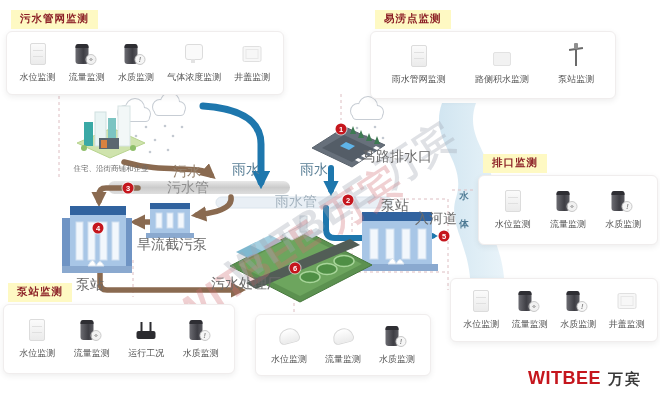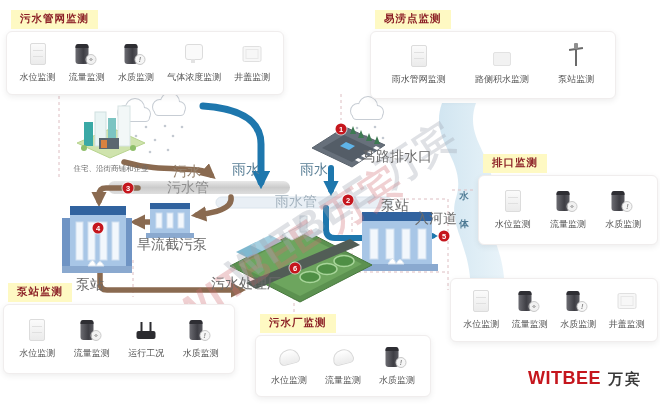--- a/index.html
+++ b/index.html
@@ -383,21 +383,20 @@
     <div class="p-item">
       <span class="icn">
             <i class="ic ic-cyl alert"></i>
           </span>
       <span class="p-label">水质监测</span>
         </div>
   </div>
 </section>
 
 <section class="panel" style="left:255px;top:312px;">
-  <div class="tag">污水厂监测</div>
   <div class="card" style="width:162px;height:48px;">
     <div class="p-item">
       <span class="icn">
             <i class="ic ic-curve"></i>
           </span>
       <span class="p-label">水位监测</span>
         </div>
     <div class="p-item">
       <span class="icn">
             <i class="ic ic-curve"></i>

